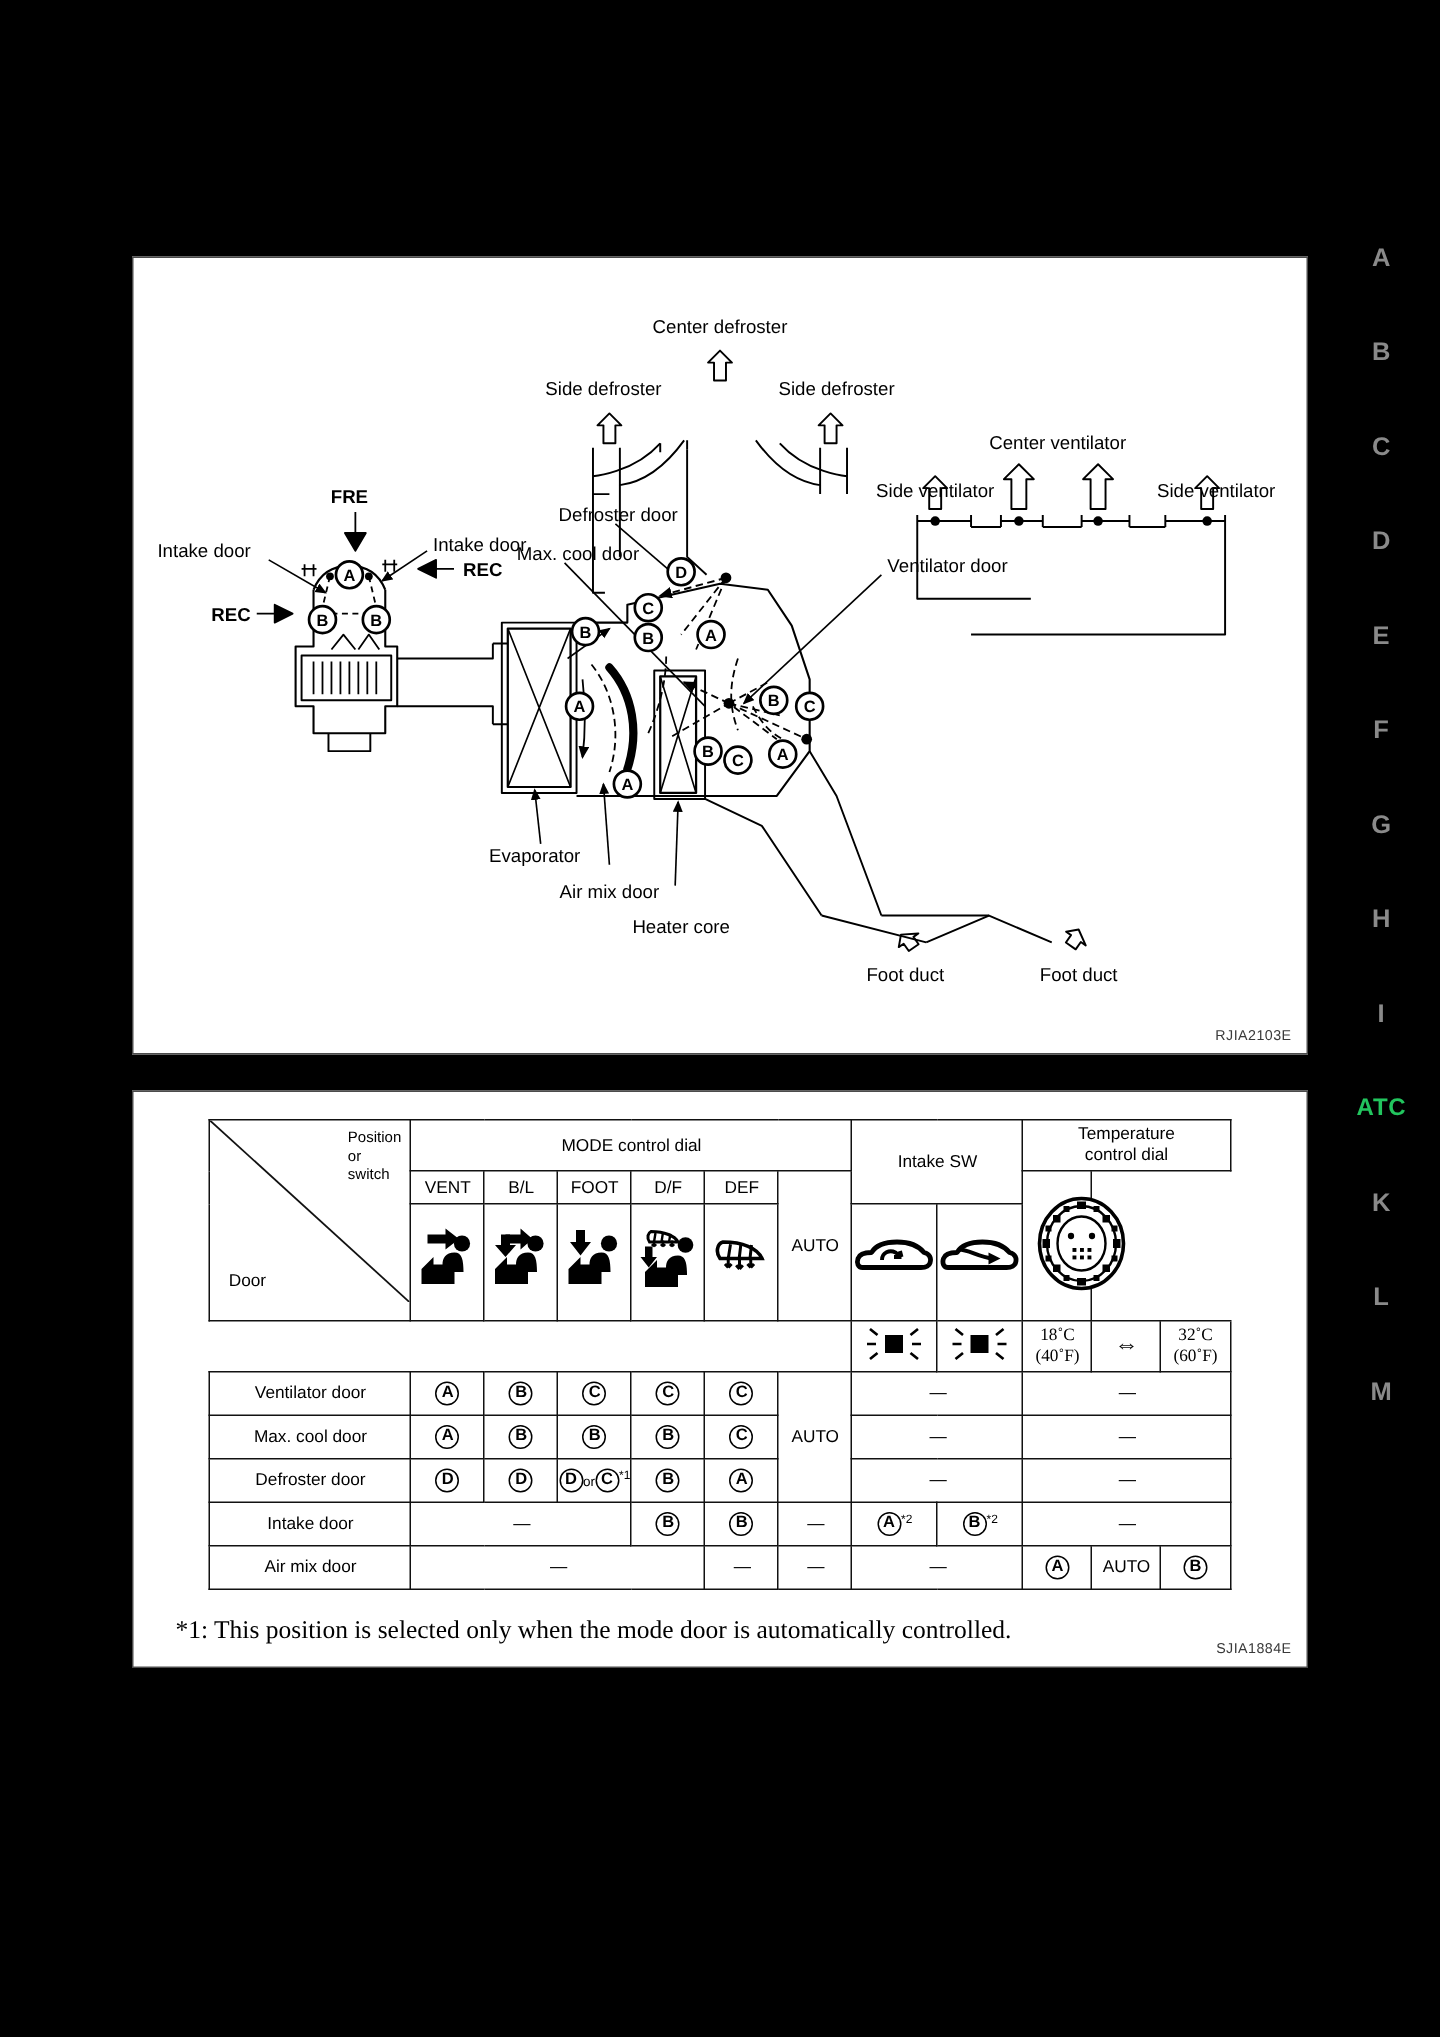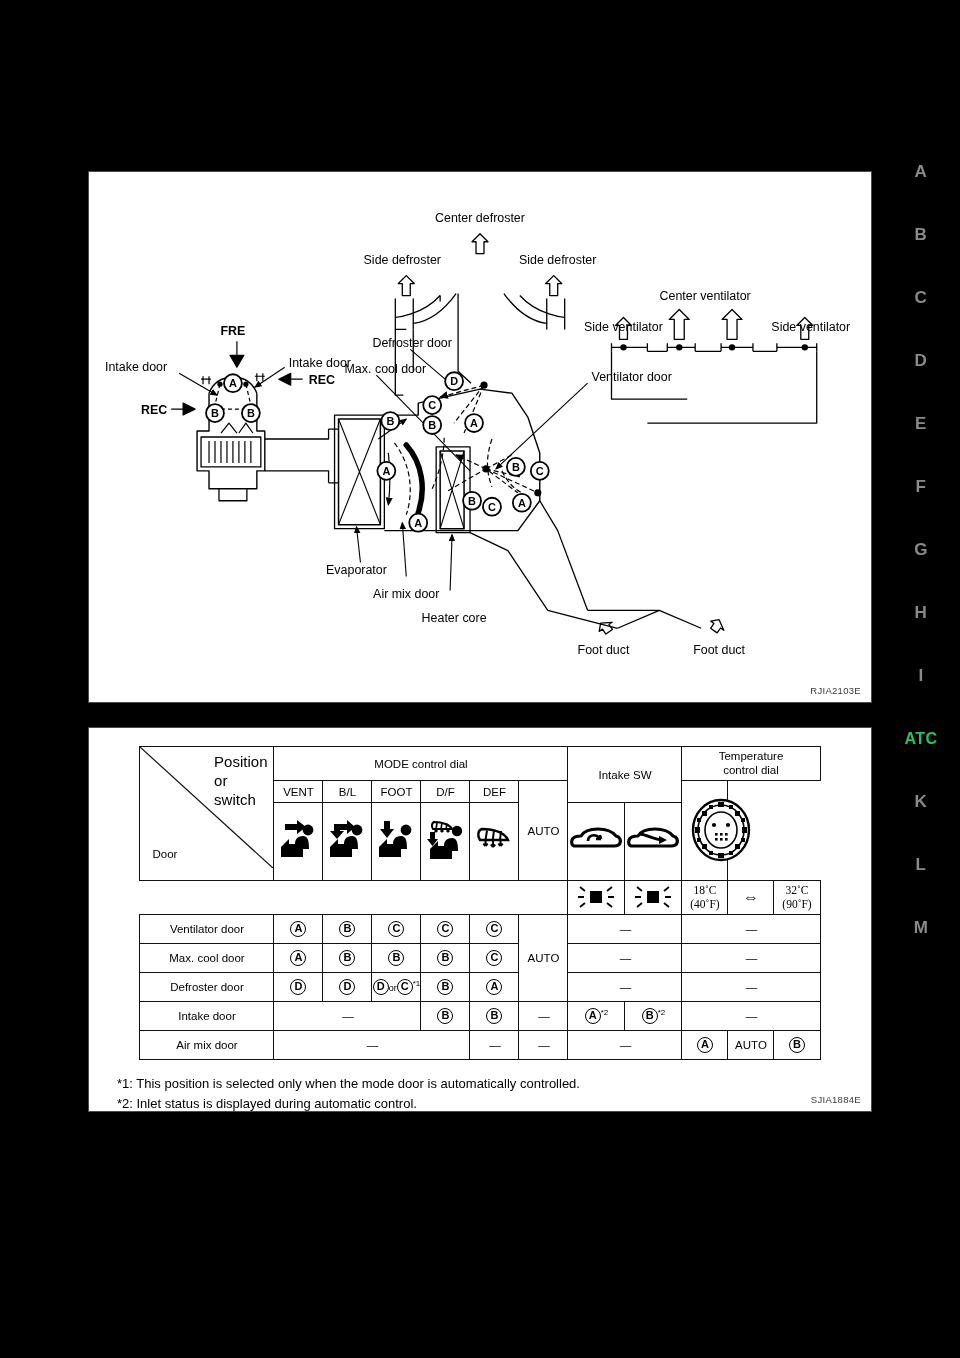--- a/index.html
+++ b/index.html
@@ -85,21 +85,21 @@
     padding: 0 !important;
   }
   .corner-cell .diag {
     position: absolute; inset: 0;
   }
   .corner-cell .pos-lbl {
     position: absolute;
     right: 6px; top: 6px;
     text-align: left;
     line-height: 1.25;
-    font-size: 15px;
+    font-size: 10px;
   }
   .corner-cell .door-lbl {
     position: absolute;
     left: 12px; bottom: 20px;
     font-size: 11.5px;
     text-align: right;
   }
   .grp-head { height: 22px; font-size: 11.5px; }
   .sub-head { height: 22px; font-size: 11.5px; margin-top: 34px; }
   .icon-row-cell { height: 78px; }
@@ -118,23 +118,24 @@
     vertical-align: middle;
     font-family: "Liberation Sans", sans-serif;
   }
   .dash { font-size: 14px; letter-spacing: -1px; }
   sup.note { font-size: 8px; vertical-align: super; }
 
   .temp-cell { font-size: 10.5px; line-height: 1.15; font-family: Liberation Serif, serif; }
 
   .footnotes {
     margin: 14px 0 0 6px;
-    font-size: 13px;
+    font-size: 17px;
     line-height: 1.55;
     color: #000;
+    font-family: Liberation Serif, serif;
   }
 
   
   #watermark {
     position: absolute;
     right: 18px; bottom: 12px;
     font-size: 26px;
     color: #8c8c8c;
     letter-spacing: .2px;
   }
@@ -537,21 +538,21 @@
             <path d="M11,13 L5,13 M12,7 L7,3 M12,19 L7,23 M35,13 L41,13 M34,7 L39,3 M34,19 L39,23" stroke="#000" stroke-width="1.8"></path>
           </svg>
         </td>
         <td class="temp-cell">
           <span>18˚C</span><br>
           <span>(40˚F)</span>
         </td>
         <td class="temp-cell" style="font-size:16px">⇔</td>
         <td class="temp-cell">
           <span>32˚C</span><br>
-          <span>(90˚F)</span>
+          <span>(60˚F)</span>
         </td>
       </tr>
 
       <tr class="body-row">
         <td class="rowlbl">Ventilator door</td>
         <td><span class="circ">A</span></td>
         <td><span class="circ">B</span></td>
         <td><span class="circ">C</span></td>
         <td><span class="circ">C</span></td>
         <td><span class="circ">C</span></td>
@@ -607,19 +608,18 @@
         <td colspan="2" class="dash">—</td>
         <td><span class="circ">A</span></td>
         <td>AUTO</td>
         <td><span class="circ">B</span></td>
       </tr>
     </tbody>
       </table>
 
     <div class="footnotes">
       <div>*1: This position is selected only when the mode door is automatically controlled.</div>
-      <div>*2: Inlet status is displayed during automatic control.</div>
     </div>
     <div class="fig-id">SJIA1884E</div>
   </div>
 
 
 </div>
 
 </body></html>

